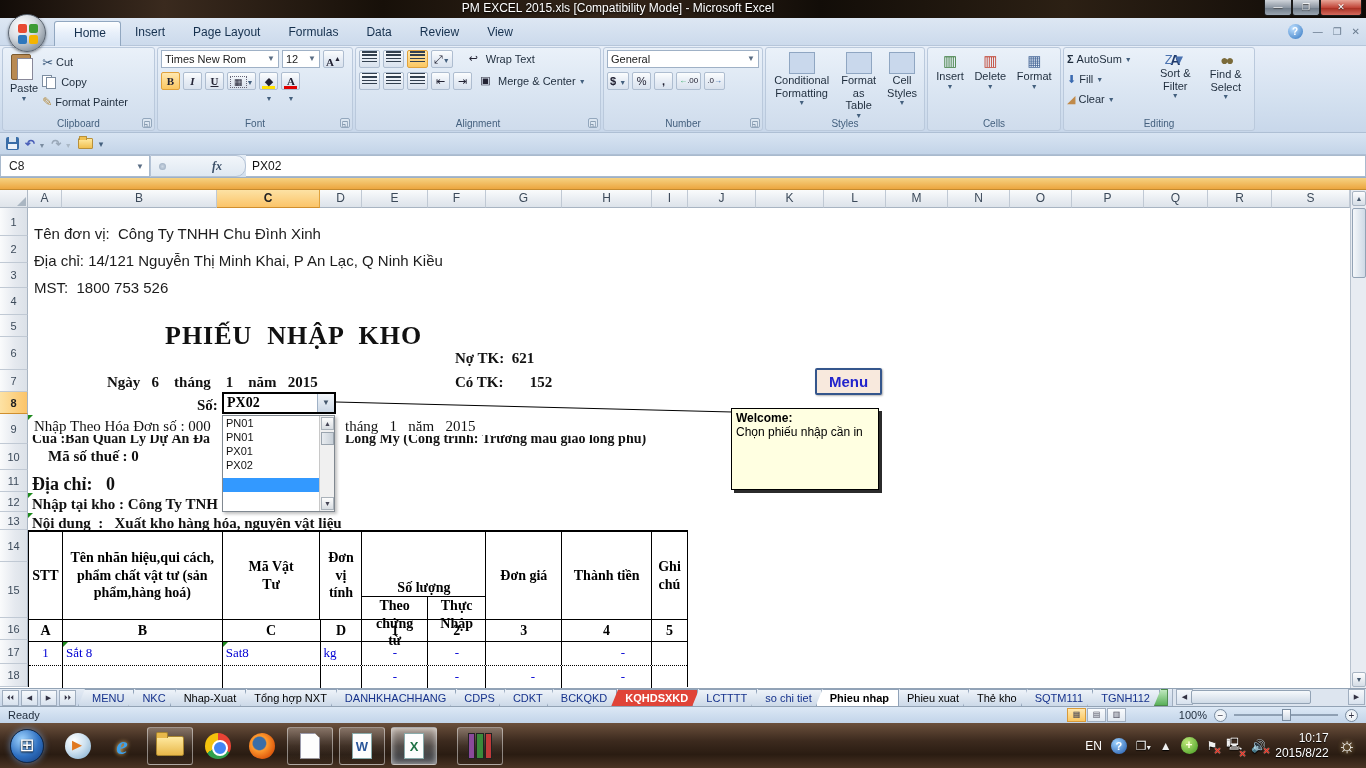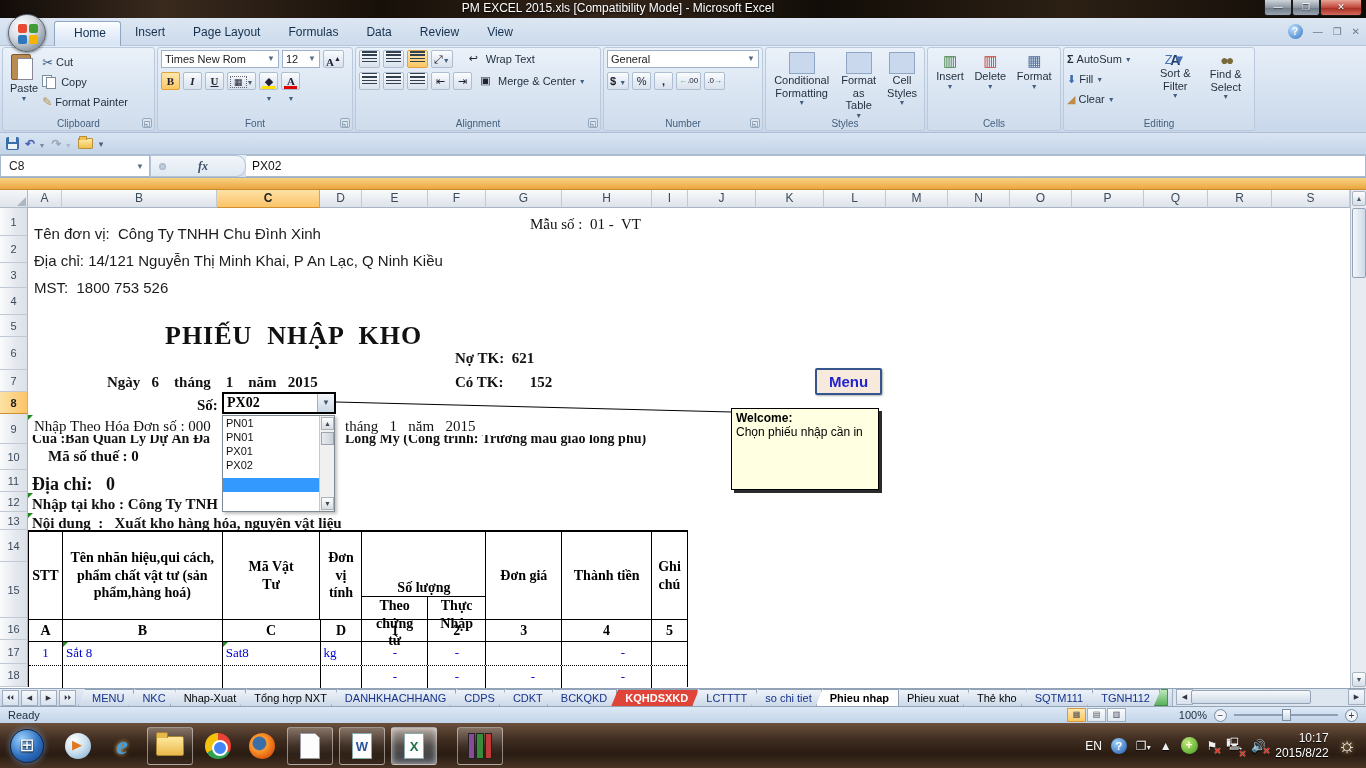--- a/index.html
+++ b/index.html
@@ -72,21 +72,21 @@
   .redo { color:#9aa8b8; font-weight:bold; }
   .folder { width:15px; height:11px; background:linear-gradient(#ffe9a0,#f0c050); border:1px solid #b8903a; border-radius:1px; position:relative; }
   .folder::before { content:""; position:absolute; left:0; top:-3px; width:6px; height:3px; background:#f0c050; border:1px solid #b8903a; border-bottom:none; border-radius:1px 1px 0 0; }
 
   
   #fbar { left:0; top:155px; width:1366px; height:23px; background:linear-gradient(#e4ecf5,#d2dfee); border-bottom:1px solid #9db0c8; display:flex; align-items:stretch; font-size:12px; }
   #namebox { width:150px; background:#fff; border:1px solid #a9bacd; display:flex; align-items:center; padding-left:8px; color:#222; }
   #namebox .arr { margin-left:auto; padding-right:5px; color:#5a6d84; font-size:8px; }
   #fxpill { width:96px; background:linear-gradient(#f2f6fa,#dfe8f2); border:1px solid #b4c3d6; border-radius:0 10px 10px 0; display:flex; align-items:center; padding-left:8px; }
   #fxdot { width:7px; height:7px; border-radius:50%; background:radial-gradient(#cdd8e4,#93a5ba); }
-  #fx { font-family:"Liberation Serif",serif; font-style:italic; font-weight:bold; color:#3c5068; padding:0 8px 0 32px; align-self:center; }
+  #fx { font-family:"Liberation Serif",serif; font-style:italic; font-weight:bold; color:#3c5068; padding:0 8px 0 46px; align-self:center; }
   #fval { flex:1; background:#fff; border:1px solid #a9bacd; border-left:none; display:flex; align-items:center; padding-left:6px; color:#111; }
 
   
   #panestrip { left:0; top:178px; width:1366px; height:12px; background:linear-gradient(#f6d282,#eca63f); border-bottom:1px solid #c58a2e; }
 
   
   #colhdr { left:0; top:190px; width:1366px; height:18px; display:flex; background:#e7ebf1; font-size:12px; color:#3c4a5a; }
   #selall { width:28px; height:18px; background:linear-gradient(#f4f6f9,#dfe4ea); border-right:1px solid #b0bac6; border-bottom:1px solid #b0bac6; position:relative; }
   #selall::after { content:""; position:absolute; right:1px; bottom:1px; border-left:9px solid transparent; border-bottom:9px solid #aab6c2; }
   .colcell { height:18px; background:linear-gradient(#fafbfc,#e9edf2 55%,#dde3ea); border-right:1px solid #c0c9d4; border-bottom:1px solid #a8b4c2; text-align:center; line-height:17px; }
@@ -511,21 +511,20 @@
         <div class="rowcell">12</div>
         <div class="rowcell">13</div>
         <div class="rowcell">14</div>
         <div class="rowcell">15</div>
         <div class="rowcell">16</div>
         <div class="rowcell">17</div>
         <div class="rowcell">18</div>
       </div>
 
     <div class="abs sans" style="left:34px;top:6px;font-size:15px">Tên đơn vị:  Công Ty TNHH Chu Đình Xinh</div>
-    <div class="abs serif" style="left:458px;top:8px;width:255px;text-align:center;font-size:15px">Mẫu số :  01 -  VT</div>
     <div class="abs sans" style="left:34px;top:33px;font-size:15px">Địa chỉ: 14/121 Nguyễn Thị Minh Khai, P An Lạc, Q Ninh Kiều</div>
     <div class="abs sans" style="left:34px;top:60px;font-size:15px">MST:  1800 753 526</div>
 
     <div class="abs serif b" style="left:165px;top:113px;font-size:26px;letter-spacing:1px">PHIẾU  NHẬP  KHO</div>
     <div class="abs serif b" style="left:455px;top:142px;font-size:15px">Nợ TK:  621</div>
     <div class="abs serif" style="left:107px;top:166px;font-size:15px;font-weight:600">Ngày   6    tháng    1    năm   2015</div>
     <div class="abs serif b" style="left:455px;top:166px;font-size:15px">Có TK:       152</div>
     <div class="abs serif b" style="left:197px;top:189px;font-size:15px">Số:</div>
 
     <svg class="abs" style="left:336px;top:190px" width="400" height="18">

